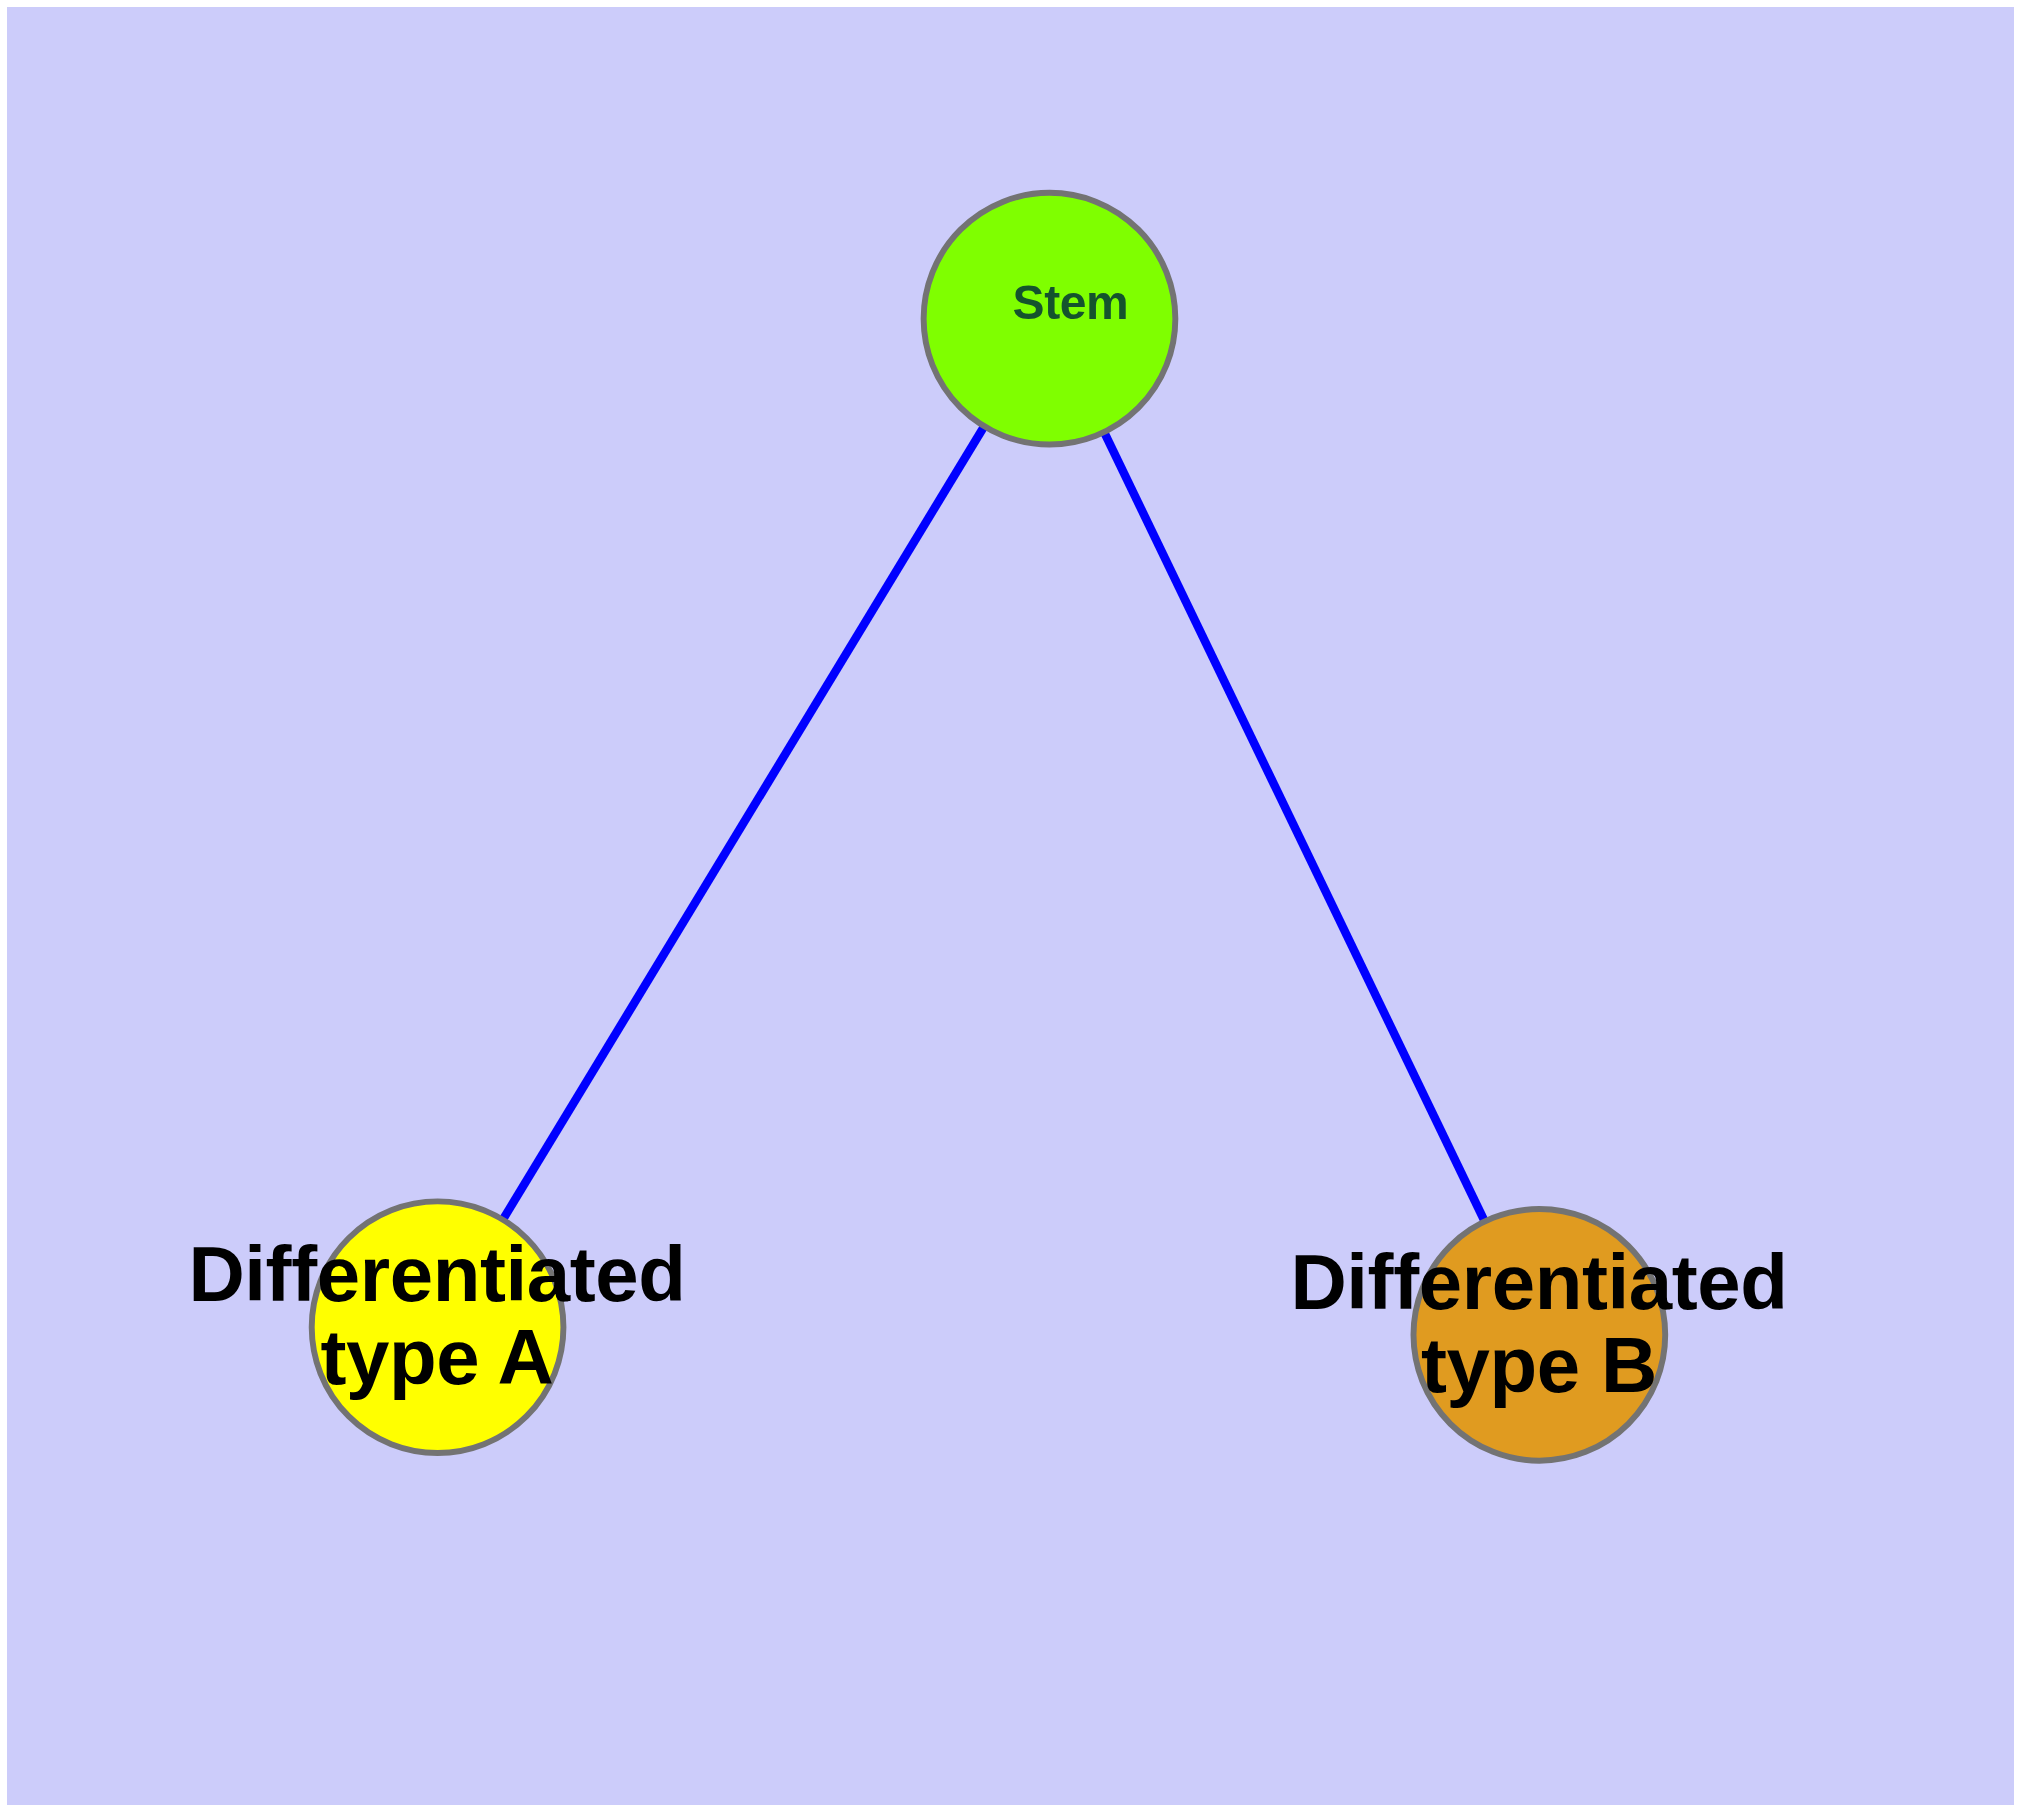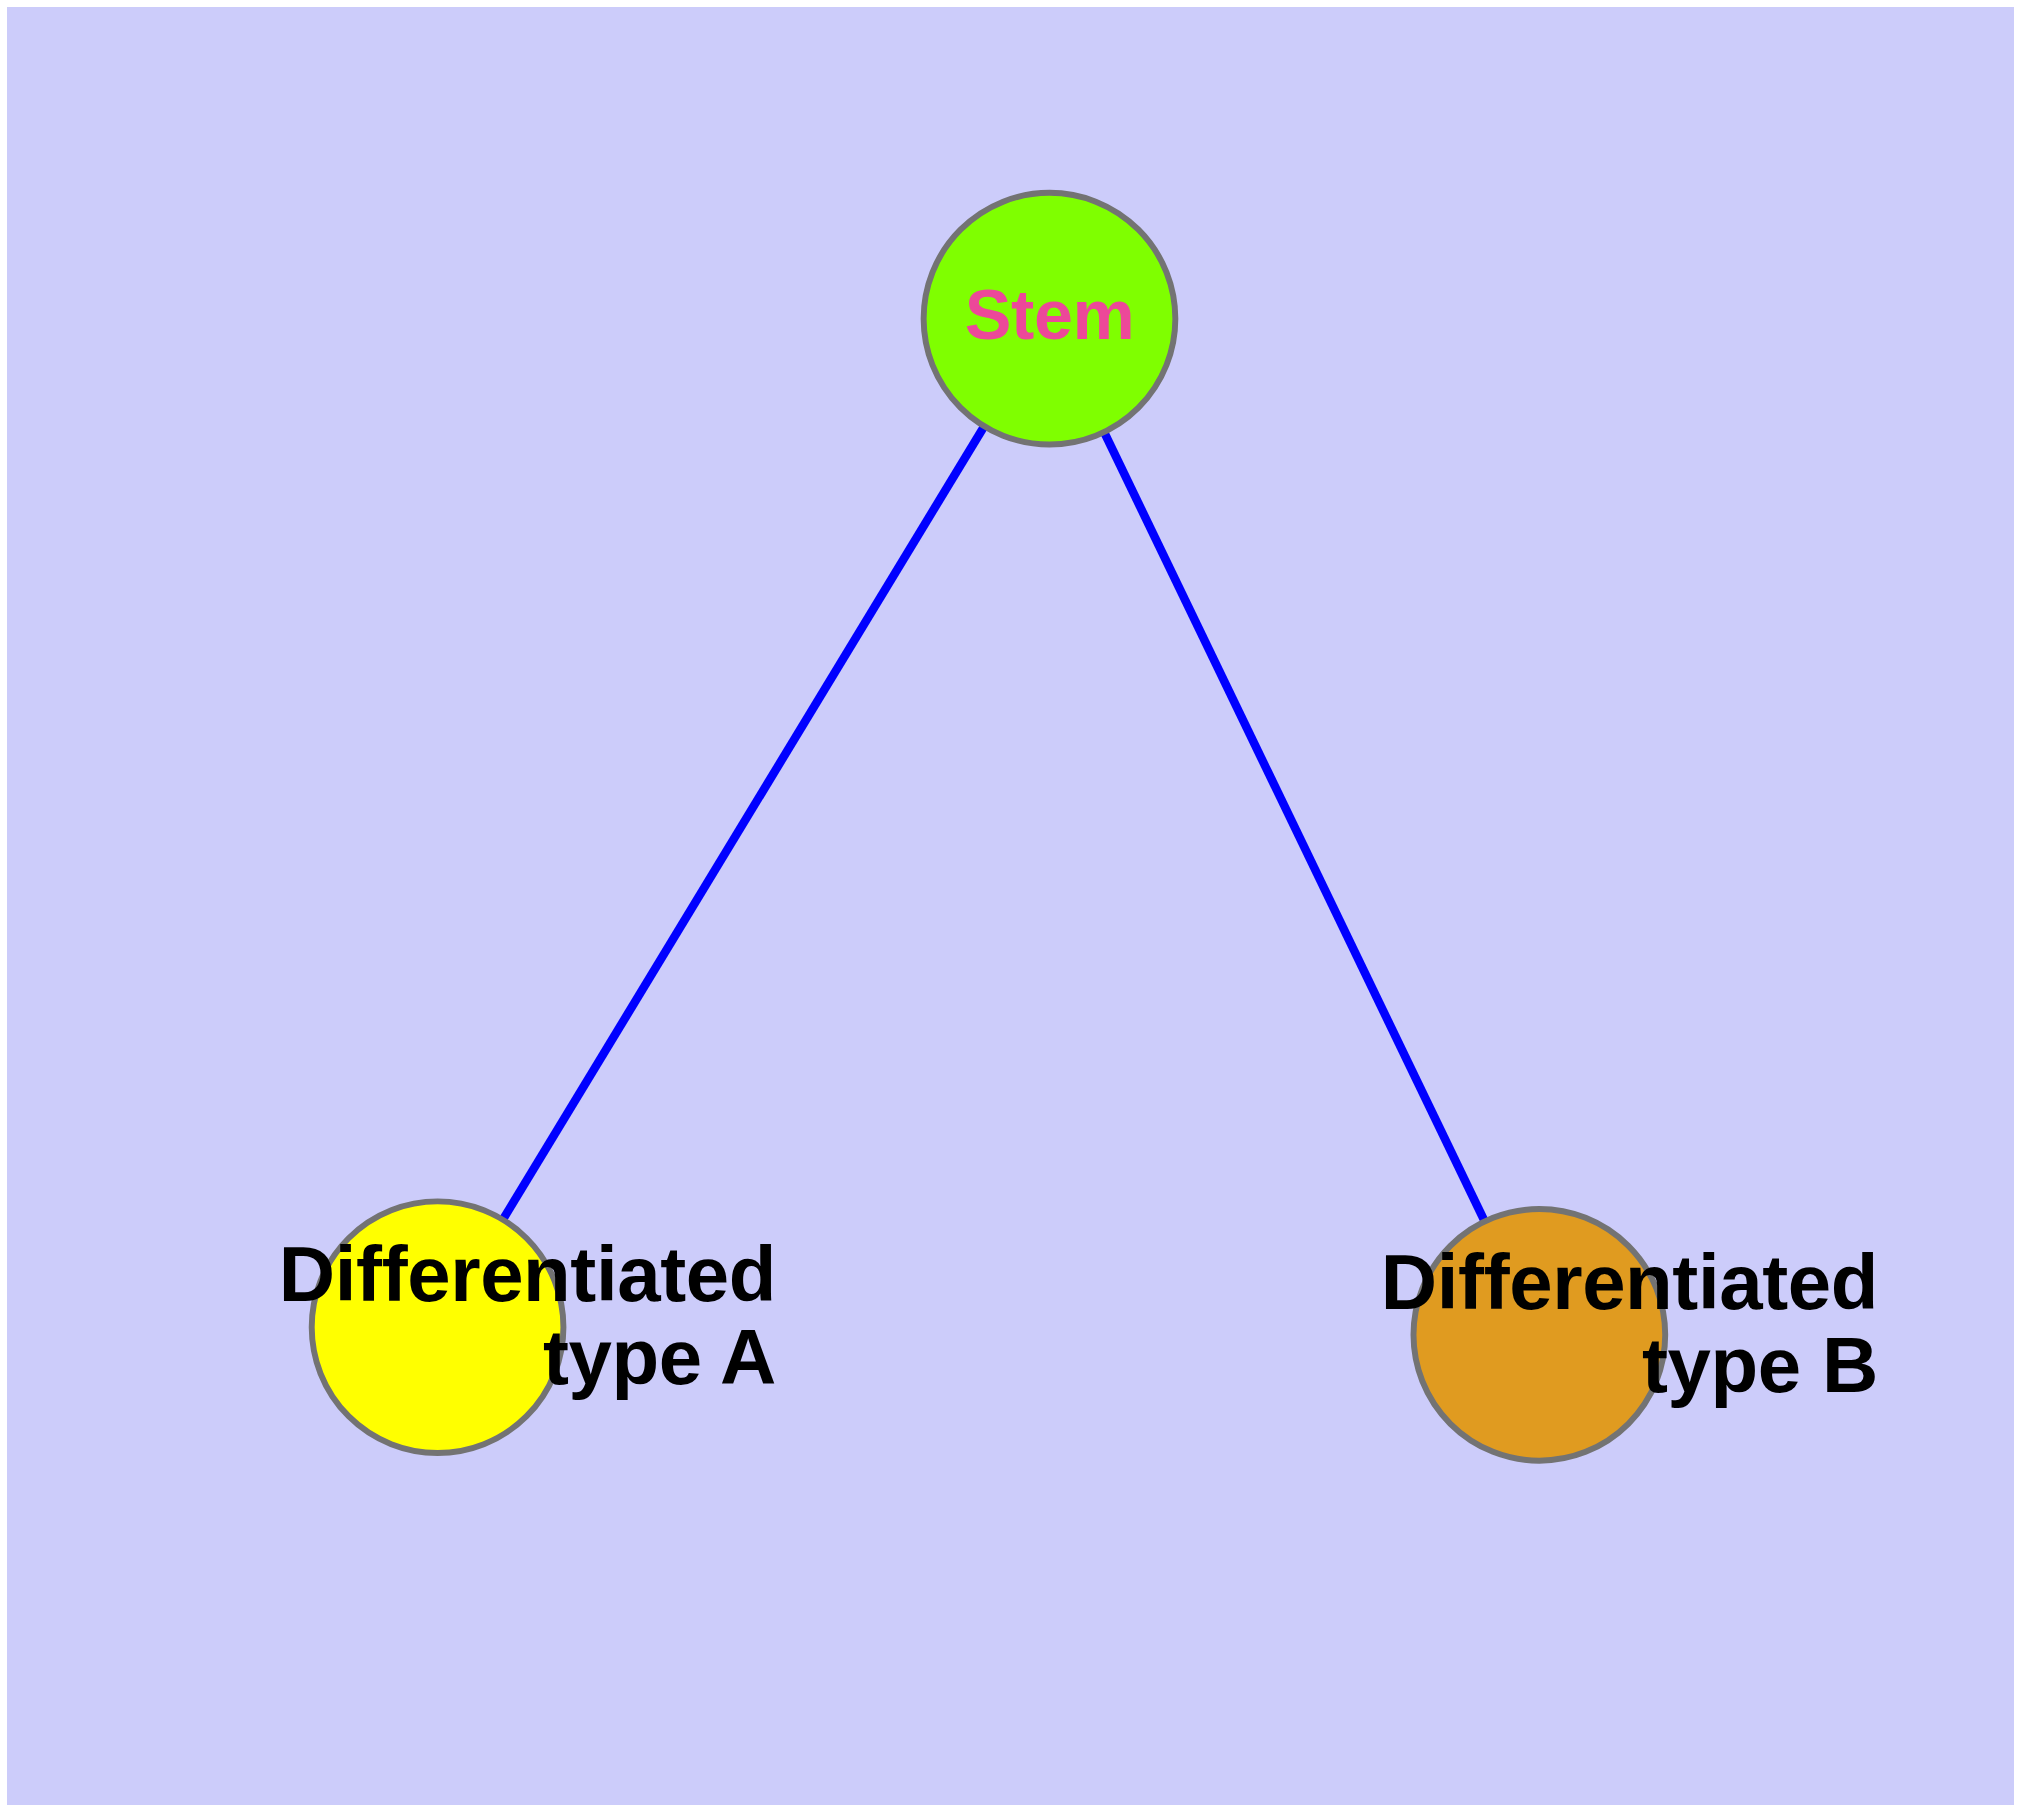--- a/index.html
+++ b/index.html
@@ -39,21 +39,20 @@
     line-height: 1.06;
     white-space: pre;
     pointer-events: none;
     letter-spacing: -0.4px;
   }
   .node-label.root {
     font-size: 73px;
   }
   .node-label.leaf {
     font-size: 78px;
-    text-align: right;
   }
 </style>
 </head>
 <body>
 
 <div id="stage" style="background: rgb(255, 255, 255);">
 
   <div id="canvas-bg" style="background: rgb(204, 204, 250); left: 6.8px; top: 6.8px; width: 2007px; height: 1798px;"></div>
 
   <svg id="graph-svg" viewBox="0 0 2384 2138">
@@ -61,21 +60,21 @@
       <line x1="1172.1" y1="484.6" x2="581.9" y2="1457.4" stroke="#0000ff" stroke-width="10" stroke-linecap="butt"></line>
       <line x1="1293.1" y1="490.4" x2="1760.9" y2="1460.6" stroke="#0000ff" stroke-width="10" stroke-linecap="butt"></line>
     </g>
     <g>
       <circle cx="1238" cy="376" r="148.5" fill="#7fff00" stroke="#737373" stroke-width="7"></circle>
       <circle cx="516" cy="1566" r="148.5" fill="#ffff00" stroke="#737373" stroke-width="7"></circle>
       <circle cx="1816" cy="1575" r="148.5" fill="#e09b20" stroke="#737373" stroke-width="7"></circle>
     </g>
   </svg>
 
-  <div class="node-label root" style="left: 795px; top: 278px; width: 509px; font-size: 70px; color: #ec4899;">Stem</div>
+  <div class="node-label root" style="left: 816px; top: 278px; width: 509px; font-size: 48px; color: #14532d;">Stem</div>
 
   <div class="node-label leaf" style="left: 98px; top: 1233px; width: 678px; font-size: 78px; color: rgb(0, 0, 0);">Differentiated
 type A</div>
 
   <div class="node-label leaf" style="left: 1200px; top: 1241px; width: 678px; font-size: 78px; color: rgb(0, 0, 0);">Differentiated
 type B</div>
 
 </div>
 
 

